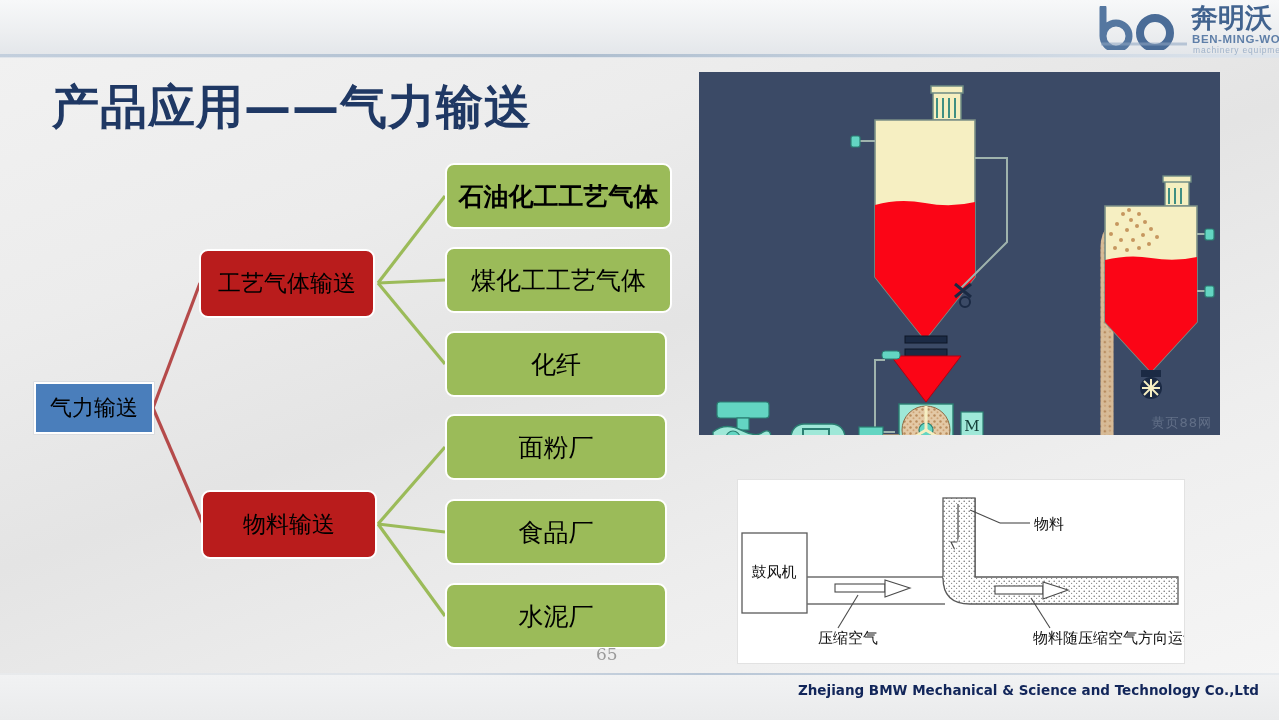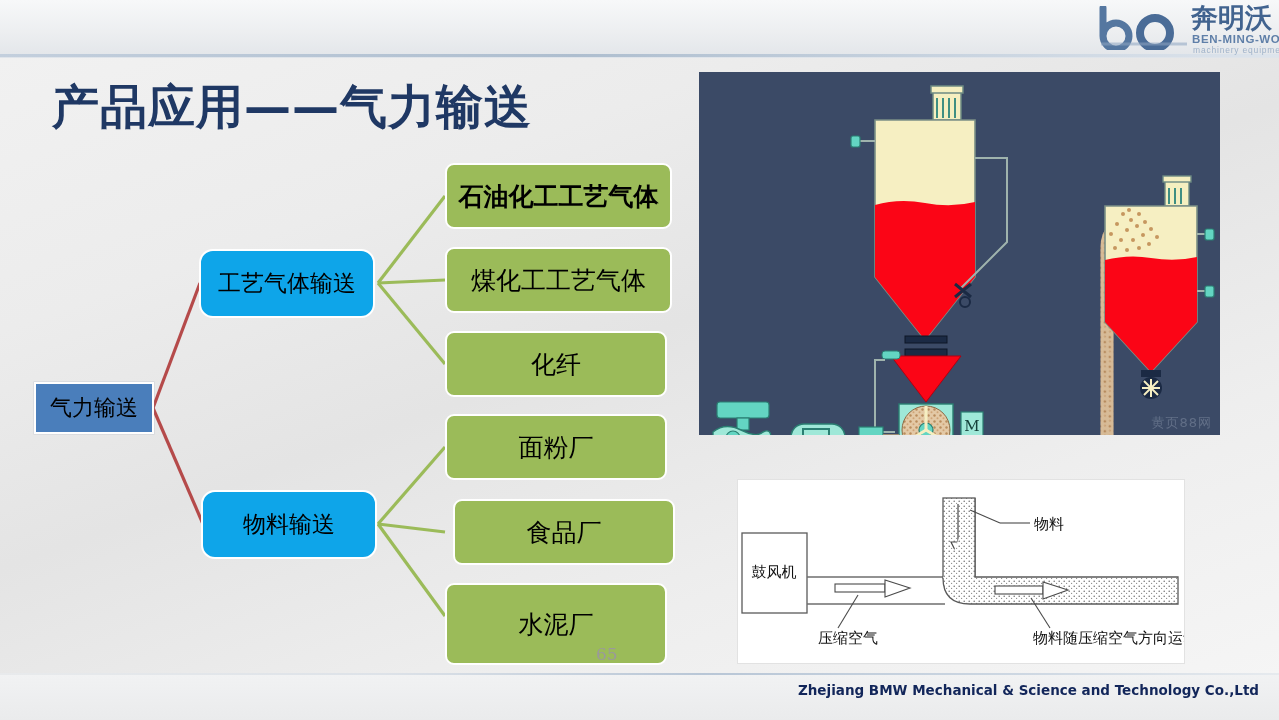--- a/index.html
+++ b/index.html
@@ -71,23 +71,23 @@
     white-space: nowrap;
   }
   .node.root {
     background: #4a7ebb;
     border: 2px solid #ffffff;
     border-radius: 0;
     font-size: 22px;
     box-shadow: 0 0 0 0.5px rgba(120,140,170,.25);
   }
   .node.branch {
-    background: #0ea5e9;
+    background: #b91c1c;
     border: 2px solid #ffffff;
-    border-radius: 14px;
+    border-radius: 9px;
     font-size: 23px;
   }
   .node.leaf {
     background: #9bbb59;
     border: 2px solid #ffffff;
     border-radius: 9px;
     font-size: 25px;
   }
 
   
@@ -187,24 +187,24 @@
   <div class="node leaf" style="left:445px; top:247px; width:227px; height:66px;">
     <span>煤化工工艺气体</span>
   </div>
   <div class="node leaf" style="left:445px; top:331px; width:222px; height:66px;">
     <span>化纤</span>
   </div>
 
   <div class="node leaf" style="left:445px; top:414px; width:222px; height:66px;">
     <span>面粉厂</span>
   </div>
-  <div class="node leaf" style="left:445px; top:499px; width:222px; height:66px;margin-left:8px;">
+  <div class="node leaf" style="left:445px; top:499px; width:222px; height:66px;">
     <span>食品厂</span>
   </div>
-  <div class="node leaf" style="left:445px; top:583px; width:222px; height:82px;">
+  <div class="node leaf" style="left:445px; top:583px; width:222px; height:66px;">
     <span>水泥厂</span>
   </div>
 </div>
 
 <div id="pic-top">
   <svg width="521" height="363" viewBox="0 0 521 363">
     <defs>
       <pattern id="grain" width="6" height="6" patternUnits="userSpaceOnUse">
         <rect width="6" height="6" fill="#e3c9a6"></rect>
         <circle cx="1.5" cy="1.5" r="1.2" fill="#b98c5c"></circle>

